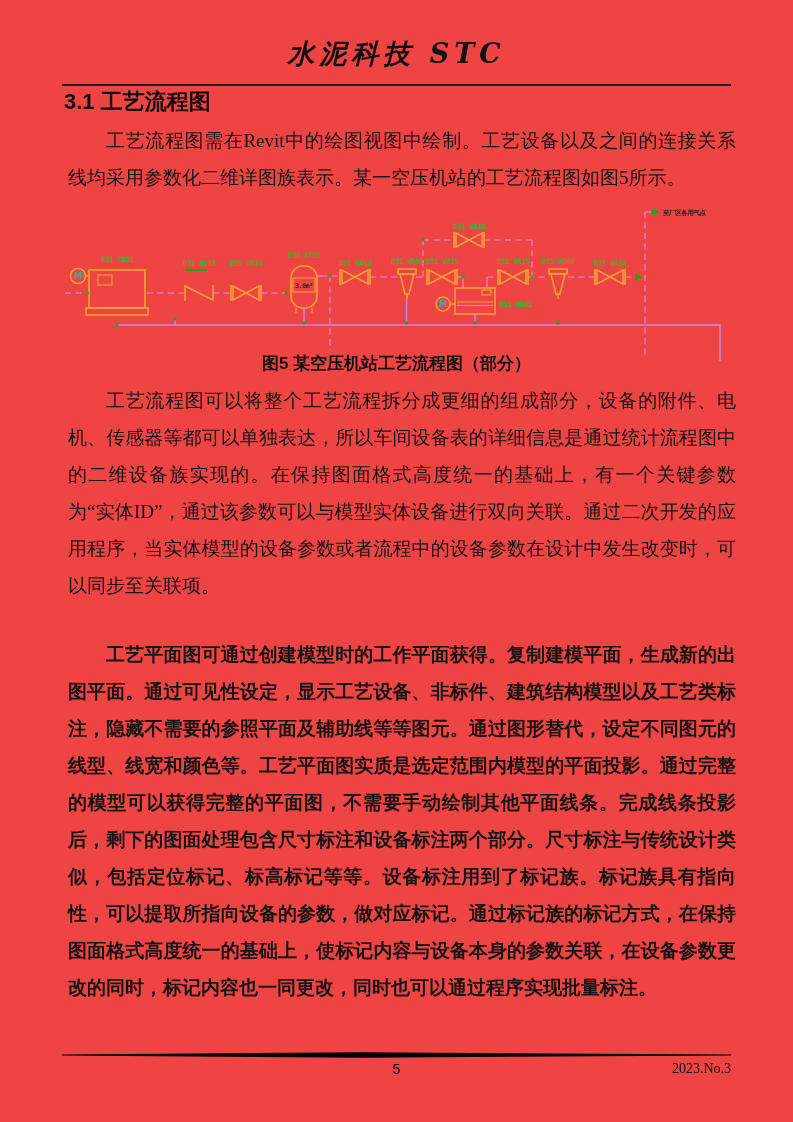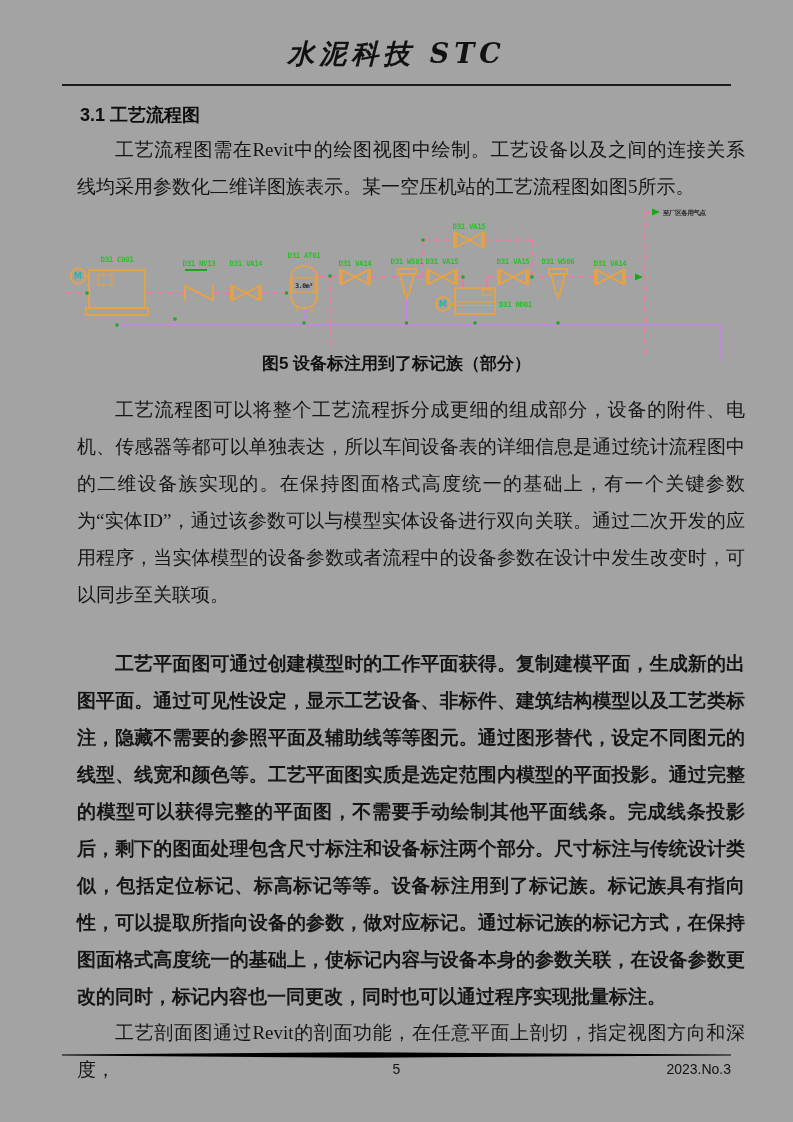--- a/index.html
+++ b/index.html
@@ -1,32 +1,32 @@
 <!DOCTYPE html>
 <html><head>
 <meta charset="utf-8">
 <style>
   html,body{margin:0;padding:0;background:#888;}
   .page{
-    position:relative;width:793px;height:1122px;margin:0 auto;background:#a3a3a3;
+    position:relative;width:793px;height:1122px;margin:0 auto;background:#ef4444;
     font-family:"Liberation Serif", serif;color:#1a1a1a;overflow:hidden;
   }
   .header-title{
     position:absolute;top:36px;left:0;right:0;text-align:center;
     font-family:"DejaVu Serif", serif;font-style:italic;font-weight:bold;
     font-size:27px;letter-spacing:5px;color:#111;
   }
   .top-rule{position:absolute;top:84px;left:62px;width:669px;height:2px;background:#1c1c1c;}
   .sec-heading{
     position:absolute;left:64px;font-family:"Liberation Sans", sans-serif;
-    font-weight:bold;font-size:18px;color:#0d0d0d;margin:16px;
+    font-weight:bold;font-size:22px;color:#0d0d0d;margin:0;
   }
   .body-block{
     position:absolute;left:64px;width:668px;font-size:19px;line-height:37px;
-    text-align:justify;color:#151515;margin:13px;
+    text-align:justify;color:#151515;margin:4px;
   }
   .body-block p{margin:0;text-indent:2em;}
   .fig-caption{
     position:absolute;top:352px;left:0;right:0;text-align:center;
     font-family:"Liberation Sans", sans-serif;font-weight:bold;font-size:17px;color:#111;
   }
   .diagram{position:absolute;left:55px;top:198px;width:690px;height:165px;}
   
   .air{stroke:#f873a8;stroke-width:1.6;fill:none;}
   .air-d{stroke:#f873a8;stroke-width:1.6;fill:none;stroke-dasharray:6 4.5;}
@@ -43,21 +43,21 @@
   .footer-rule{
     position:absolute;top:1052px;left:62px;width:669px;height:6px;background:#000;
     clip-path:polygon(0 42%, 45% 5%, 100% 40%, 100% 60%, 45% 95%, 0 58%);
   }
   .footer-page{
     position:absolute;top:1061px;left:0;right:0;text-align:center;
     font-family:"Liberation Sans", sans-serif;font-size:14px;color:#111;
   }
   .footer-issue{
     position:absolute;top:1061px;right:62px;text-align:center;
-    font-family:Liberation Sans, sans-serif;font-size:14px;color:#111;
+    font-family:Liberation Serif, serif;font-size:14px;color:#111;
   }
 </style>
 </head>
 <body>
 
 <div class="page">
 
   <div class="header-title">水泥科技 STC</div>
   <div class="top-rule"></div>
 
@@ -215,32 +215,29 @@
       <rect class="tick" x="118.5" y="119.5" width="3" height="3"></rect>
       <rect class="tick" x="247.5" y="123.5" width="3" height="3"></rect>
       <rect class="tick" x="350" y="123.5" width="3" height="3"></rect>
       <rect class="tick" x="418.5" y="123.5" width="3" height="3"></rect>
       <rect class="tick" x="501.5" y="123.5" width="3" height="3"></rect>
     </g>
 
     <text class="blabel start" x="608" y="16.5">至厂区各用气点</text>
   </svg>
 
-  <div class="fig-caption">图5 设备标注用到了标记族（部分）</div>
+  <div class="fig-caption">图5 某空压机站工艺流程图（部分）</div>
 
   <div class="body-block" style="top:378px;">
     <p>工艺流程图可以将整个工艺流程拆分成更细的组成部分，设备的附件、电机、传感器等都可以单独表达，所以车间设备表的详细信息是通过统计流程图中的二维设备族实现的。在保持图面格式高度统一的基础上，有一个关键参数为“实体ID”，通过该参数可以与模型实体设备进行双向关联。通过二次开发的应用程序，当实体模型的设备参数或者流程中的设备参数在设计中发生改变时，可以同步至关联项。</p>
   </div>
 
 
   <div class="body-block" style="top:632px;font-weight:bold;">
     <p>工艺平面图可通过创建模型时的工作平面获得。复制建模平面，生成新的出图平面。通过可见性设定，显示工艺设备、非标件、建筑结构模型以及工艺类标注，隐藏不需要的参照平面及辅助线等等图元。通过图形替代，设定不同图元的线型、线宽和颜色等。工艺平面图实质是选定范围内模型的平面投影。通过完整的模型可以获得完整的平面图，不需要手动绘制其他平面线条。完成线条投影后，剩下的图面处理包含尺寸标注和设备标注两个部分。尺寸标注与传统设计类似，包括定位标记、标高标记等等。设备标注用到了标记族。标记族具有指向性，可以提取所指向设备的参数，做对应标记。通过标记族的标记方式，在保持图面格式高度统一的基础上，使标记内容与设备本身的参数关联，在设备参数更改的同时，标记内容也一同更改，同时也可以通过程序实现批量标注。</p>
   </div>
 
-  <div class="body-block" style="top:1001px;">
-    <p>工艺剖面图通过Revit的剖面功能，在任意平面上剖切，指定视图方向和深度，</p>
-  </div>
 
   <div class="footer-rule"></div>
   <div class="footer-page">5</div>
   <div class="footer-issue">2023.No.3</div>
 
 </div>
 
 </body></html>

